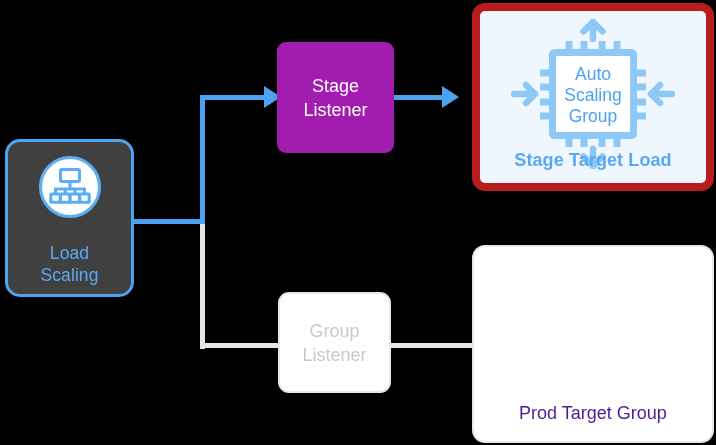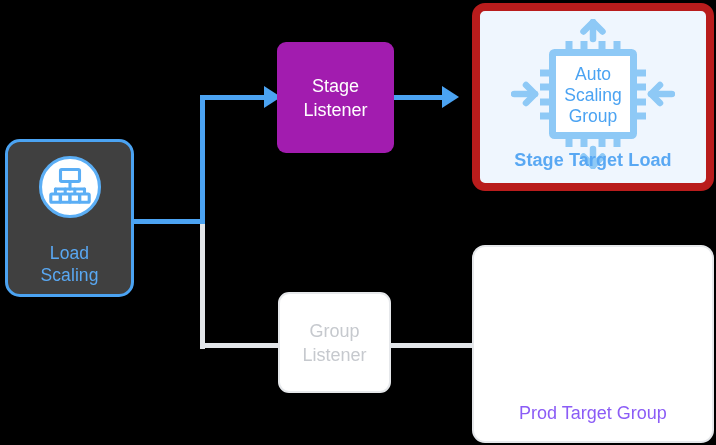--- a/index.html
+++ b/index.html
@@ -125,21 +125,21 @@
     left: 472px;
     top: 245px;
     width: 242px;
     height: 198px;
     background: #FFFFFF;
     border: 2px solid #E6E8EB;
     border-radius: 13px;
     justify-content: flex-end;
   }
   #prod-target-group .ptg-label {
-    color: #8b5cf6;
+    color: #4c1d95;
     font-size: 18px;
     font-weight: 400;
     position: absolute;
     bottom: 17px;
     left: 0;
     right: 0;
     text-align: center;
   }
 
   

